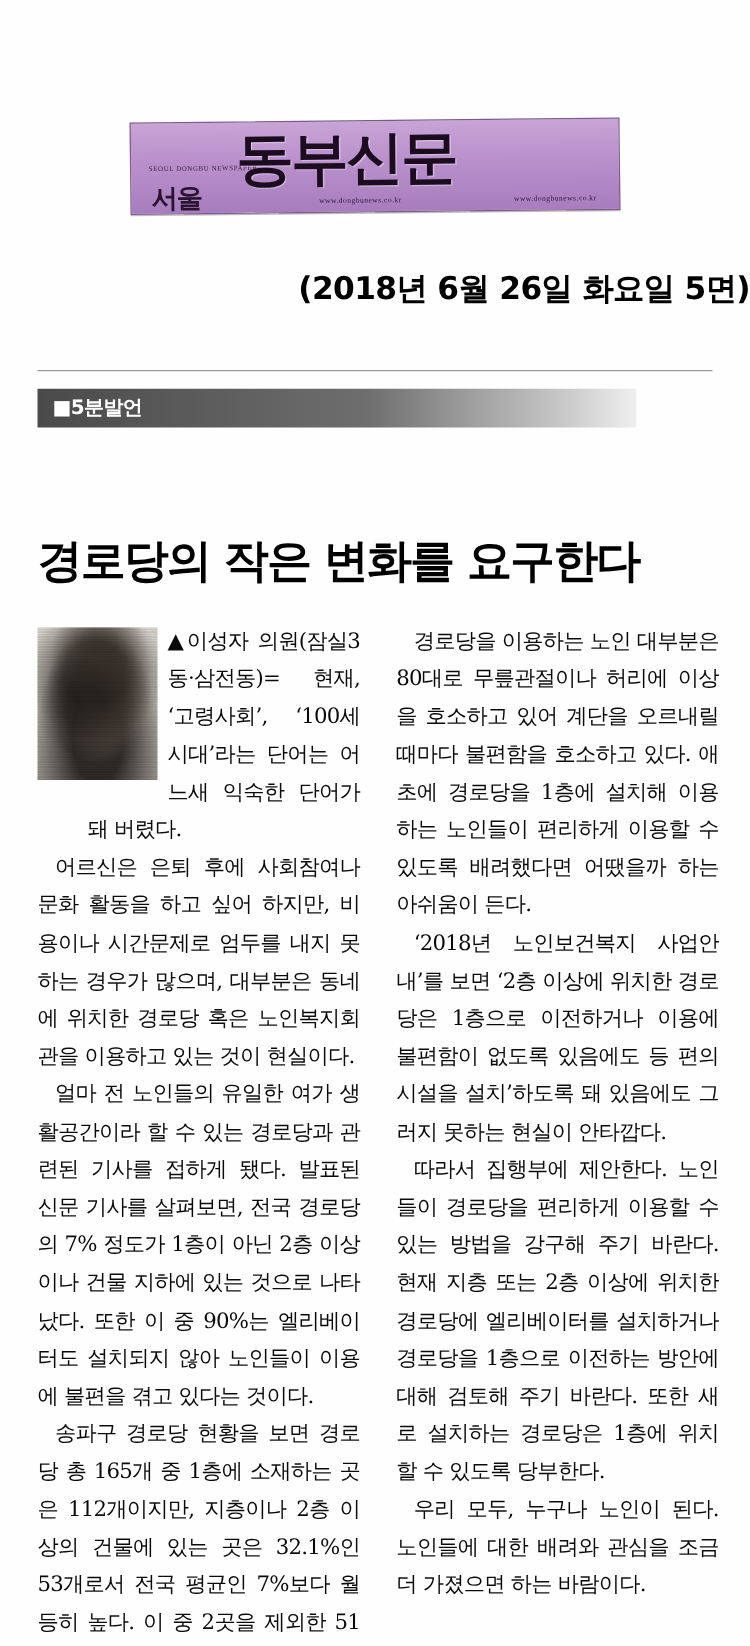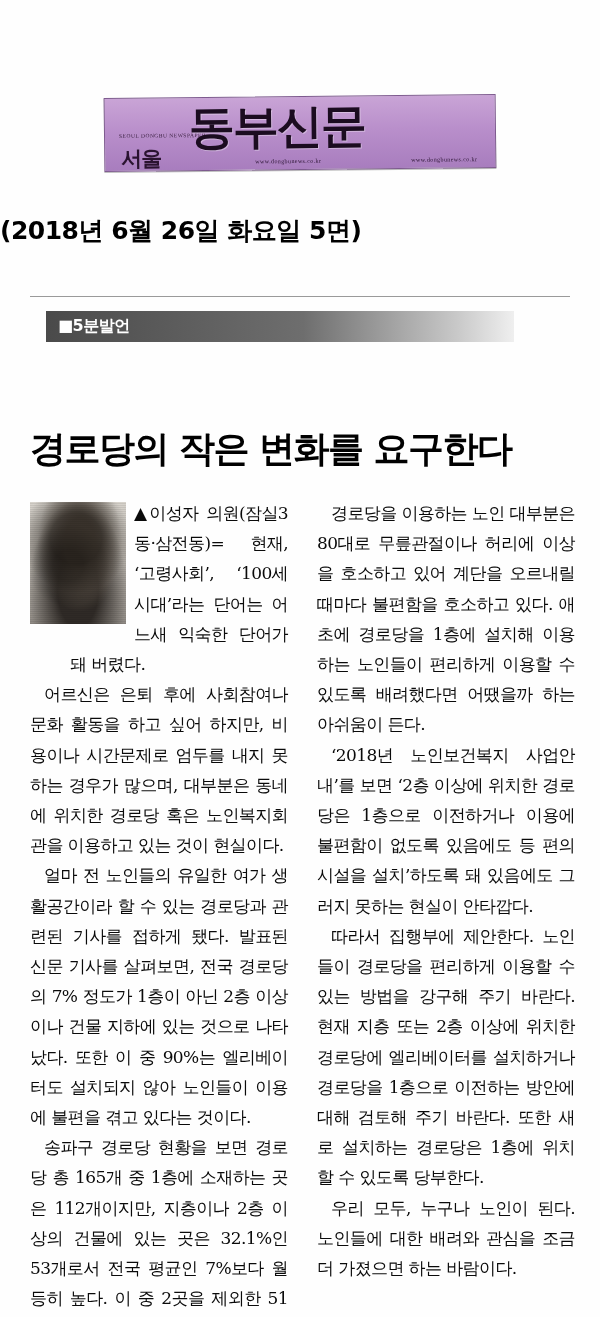--- a/index.html
+++ b/index.html
@@ -89,36 +89,37 @@
     color: #2e1636;
     letter-spacing: 0.4px;
   }
 
   
   .issue-date {
     position: absolute;
     top: 214px;
     left: 0;
     width: 600px;
-    text-align: left;
+    text-align: right;
     font-family: "DejaVu Sans", sans-serif;
     font-weight: bold;
     font-size: 25px;
     letter-spacing: -0.5px;
     color: #000;
   }
 
   
   .section-band {
     position: absolute;
     top: 311px;
-    left: 46px;
+    left: 30px;
     width: 468px;
     height: 31px;
     background: linear-gradient(90deg, #4a4a4a 0%, #6e6e6e 55%, #c9c9c9 88%, #efefef 100%);
+    padding-left: 11px;
   }
   .section-band .label {
     position: absolute;
     left: 12px;
     top: 5px;
     color: #ffffff;
     font-family: "DejaVu Sans", sans-serif;
     font-weight: bold;
     font-size: 16px;
     letter-spacing: -0.5px;

